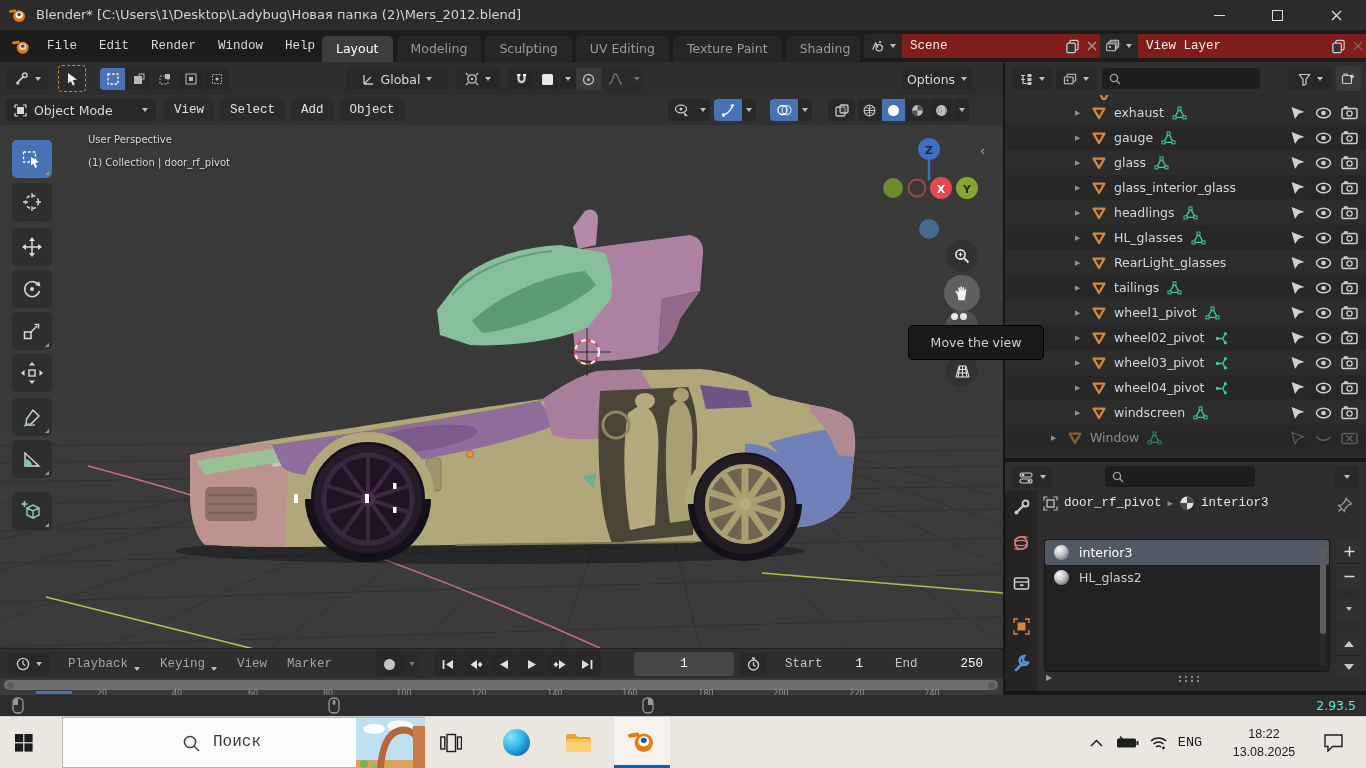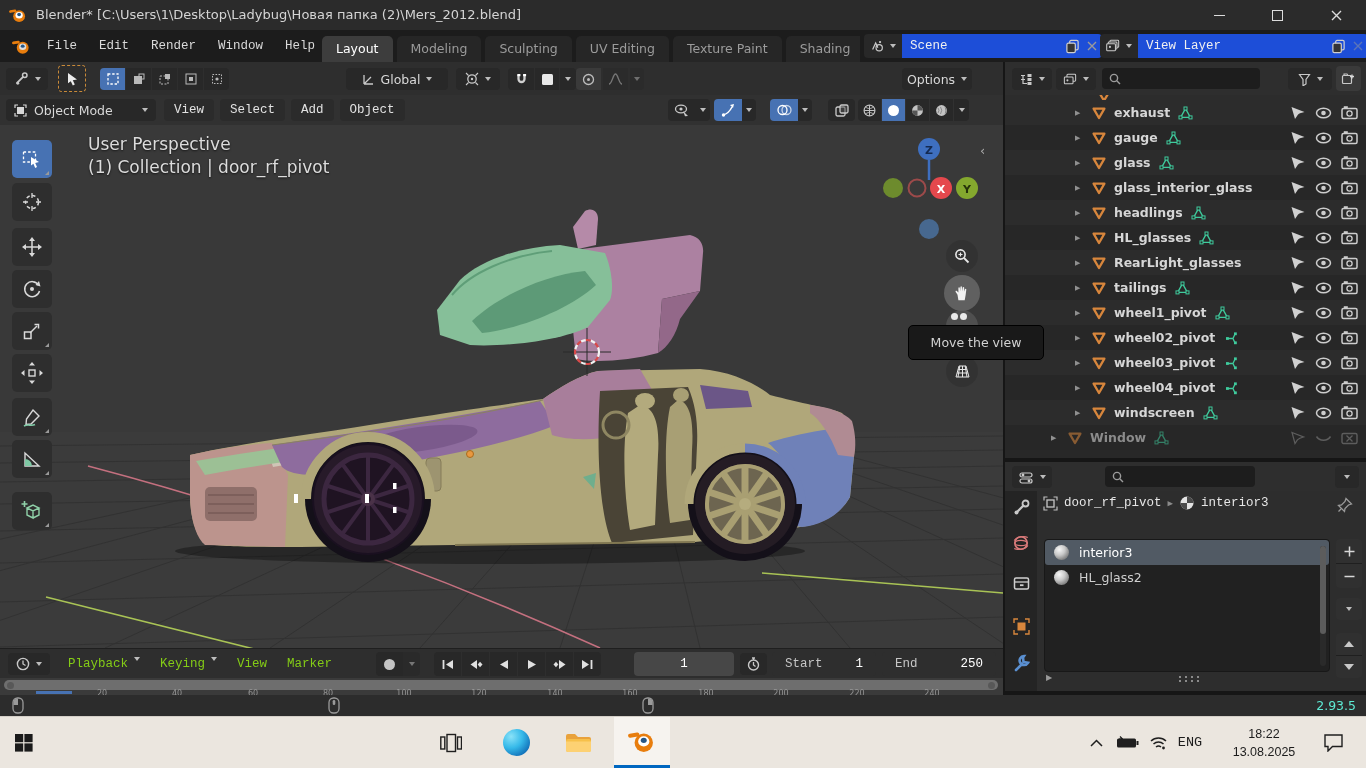--- a/index.html
+++ b/index.html
@@ -8,55 +8,55 @@
   .abs{position:absolute;}
   .fx{display:flex;align-items:center;font-family:Liberation Mono, monospace;}
   .caret{width:0;height:0;border-left:3.5px solid transparent;border-right:3.5px solid transparent;border-top:4.5px solid #bdbdbd;display:inline-block;margin-left:6px;}
   
   #titlebar{left:0;top:0;width:1366px;height:30px;background:#2b2b2b;}
   #topbar{left:0;top:30px;width:1366px;height:32px;background:#1c1c1c;}
   .menu-item{padding:0 11px;line-height:32px;color:#d9d9d9;cursor:default;}
   #tabs{display:flex;gap:4px;align-items:flex-end;overflow:hidden;}
   .wtab{flex:0 0 auto;height:26px;line-height:26px;padding:0 14px;background:#262626;color:#9b9b9b;border-radius:5px 5px 0 0;}
   .wtab.active{background:#3d3d3d;color:#ffffff;}
-  .idfield{background:#1d4ed8;height:24px;display:flex;align-items:center;border-radius:0 4px 4px 0;}
+  .idfield{background:#7f1d1d;height:24px;display:flex;align-items:center;border-radius:0 4px 4px 0;}
   
   .hdr{background:#2e2e2e;}
   .pill{background:#2b2b2b;border-radius:4px;padding:0 10px;height:22px;display:inline-flex;align-items:center;color:#e2e2e2;}
   .hbtn{height:22px;background:#282828;display:inline-flex;align-items:center;justify-content:center;}
   .hbtn.blue{background:#4772b3;}
   .rl{border-radius:4px 0 0 4px;} .rr{border-radius:0 4px 4px 0;} .ra{border-radius:4px;}
   
   .tool-btn{position:absolute;left:12px;width:40px;height:38px;background:#2e2e2e;border-radius:5px;display:flex;align-items:center;justify-content:center;}
   .tool-btn.active{background:#4772b3;}
   .corner:after{content:"";position:absolute;right:3px;bottom:3px;border-left:4px solid transparent;border-bottom:4px solid #9a9a9a;}
   
   #outliner{left:1005px;top:95px;width:361px;height:363px;background:#282828;overflow:hidden;}
   .out-row{height:25px;display:flex;align-items:center;padding-left:70px;position:relative;color:#d6d6d6;}
   .out-row.even{background:#2c2c2c;}
   .out-row.odd{background:#272727;}
   .out-row.root{padding-left:46px;}
   .out-row.disabled{color:#8b8b8b;}
   .out-row.disabled svg{opacity:.55;}
   .disc{font-size:7px;color:#909090;width:16px;flex:0 0 16px;}
-  .olabel{margin:0 8px 0 7px;white-space:nowrap;font-weight:bold;}
+  .olabel{margin:0 8px 0 7px;white-space:nowrap;}
   .rics{position:absolute;right:8px;top:0;height:25px;display:flex;align-items:center;gap:9px;}
   .ic{flex:0 0 auto;}
   
   .mat-row{height:25px;display:flex;align-items:center;padding-left:9px;color:#cfcfcf;}
   .mat-row.sel{background:#515a64;color:#fff;border-radius:3px;}
   .sphere{width:15px;height:15px;border-radius:50%;margin-right:10px;
           background:radial-gradient(circle at 35% 30%,#f7f7f7,#c9c9c9 40%,#8a8a8a 70%,#646464);}
   
-  .tl-menu{padding:0 10px;color:#84cc16;display:inline-flex;align-items:flex-start;}
+  .tl-menu{padding:0 10px;color:#a3a3a3;display:inline-flex;align-items:flex-end;}
   .rtick{position:absolute;top:11px;font-size:8px;color:#969696;transform:translateX(-50%);}
   
   #taskbar{left:0;top:716px;width:1366px;height:52px;background:#ebe6df;border-top:1px solid #d4cfc8;box-sizing:border-box;color:#1c1c1c;font-family:"Liberation Sans",sans-serif;}
   .tooltip{background:#191919;border:1px solid #000;border-radius:5px;color:#d2d2d2;display:flex;align-items:center;justify-content:center;font-size:12.5px;}
-  .ovl-text{color:#dcdcdc;font-size:17px;text-shadow:0 1px 2px rgba(0,0,0,.65);}
+  .ovl-text{color:#dcdcdc;font-size:10px;text-shadow:0 1px 2px rgba(0,0,0,.65);}
   .grip{width:26px;height:7px;background:radial-gradient(circle,#8a8a8a 1.2px,transparent 1.4px);background-size:6px 4px;}
 </style>
 </head>
 <body>
 
 <div id="screen">
 
   <div class="abs" id="titlebar">
     <svg class="abs" style="left:9px;top:6px" width="18" height="18" viewBox="0 0 32 32">
         <circle cx="18" cy="18" r="10.5" fill="#e87d0d"></circle>
@@ -1238,20 +1238,37 @@
 
   <div class="abs" id="taskbar">
     <div class="abs fx" style="left:0;top:0;width:48px;height:51px;justify-content:center">
       <svg width="18" height="18">
           <rect x="0" y="0" width="8.2" height="8.2" fill="#1b1b1b"></rect>
           <rect x="9.4" y="0" width="8.2" height="8.2" fill="#1b1b1b"></rect>
           <rect x="0" y="9.4" width="8.2" height="8.2" fill="#1b1b1b"></rect>
           <rect x="9.4" y="9.4" width="8.2" height="8.2" fill="#1b1b1b"></rect>
         </svg>
     </div>
+    <div class="abs fx" style="left:62px;top:0;width:363px;height:51px;background:#fbfbfb;border:1px solid #b9b3ac;box-sizing:border-box">
+      <svg class="abs" style="left:120px;top:17px" width="18" height="18">
+          <circle cx="7" cy="7" r="5.6" fill="none" stroke="#3f3f3f" stroke-width="1.5"></circle>
+          <path d="M11.2,11.2 L16,16" stroke="#3f3f3f" stroke-width="1.5"></path>
+        </svg>
+      <span class="abs" style="left:150px;top:15px;font-size:16px;color:#3b3b3b">Поиск</span>
+      <svg class="abs" style="left:293px;top:0" width="69" height="50">
+          <rect width="69" height="50" fill="#bfe0f2"></rect>
+          <ellipse cx="18" cy="11" rx="11" ry="5" fill="#fff" opacity=".95"></ellipse>
+          <ellipse cx="44" cy="8" rx="13" ry="5.5" fill="#fff" opacity=".9"></ellipse>
+          <rect x="0" y="42" width="69" height="8" fill="#d8a25c"></rect>
+          <path d="M28,50 Q30,20 44,16 Q56,13 60,26 L65,24 Q58,4 40,10 Q24,16 21,50 Z" fill="#b5673a"></path>
+          <rect x="57" y="8" width="12" height="42" fill="#c77a43"></rect>
+          <circle cx="8" cy="46" r="4" fill="#7fae57"></circle>
+          <circle cx="18" cy="48" r="3" fill="#8cb964"></circle>
+        </svg>
+    </div>
     <div class="abs fx" style="left:436px;top:0;width:30px;height:51px;justify-content:center">
       <svg width="22" height="20">
           <rect x="0.8" y="4" width="4" height="12" fill="none" stroke="#1f1f1f" stroke-width="1.4"></rect>
           <rect x="7" y="1.5" width="8.5" height="17" fill="none" stroke="#1f1f1f" stroke-width="1.4"></rect>
           <rect x="17.5" y="4" width="4" height="12" fill="none" stroke="#1f1f1f" stroke-width="1.4"></rect>
         </svg>
     </div>
     <div class="abs fx" style="left:500px;top:0;width:32px;height:51px;justify-content:center">
       <div style="width:27px;height:27px;border-radius:50%;background:radial-gradient(circle at 30% 28%,#8ae2f8,#35b9e9 42%,#1272ba 78%,#0b4f96)"></div>
     </div>

